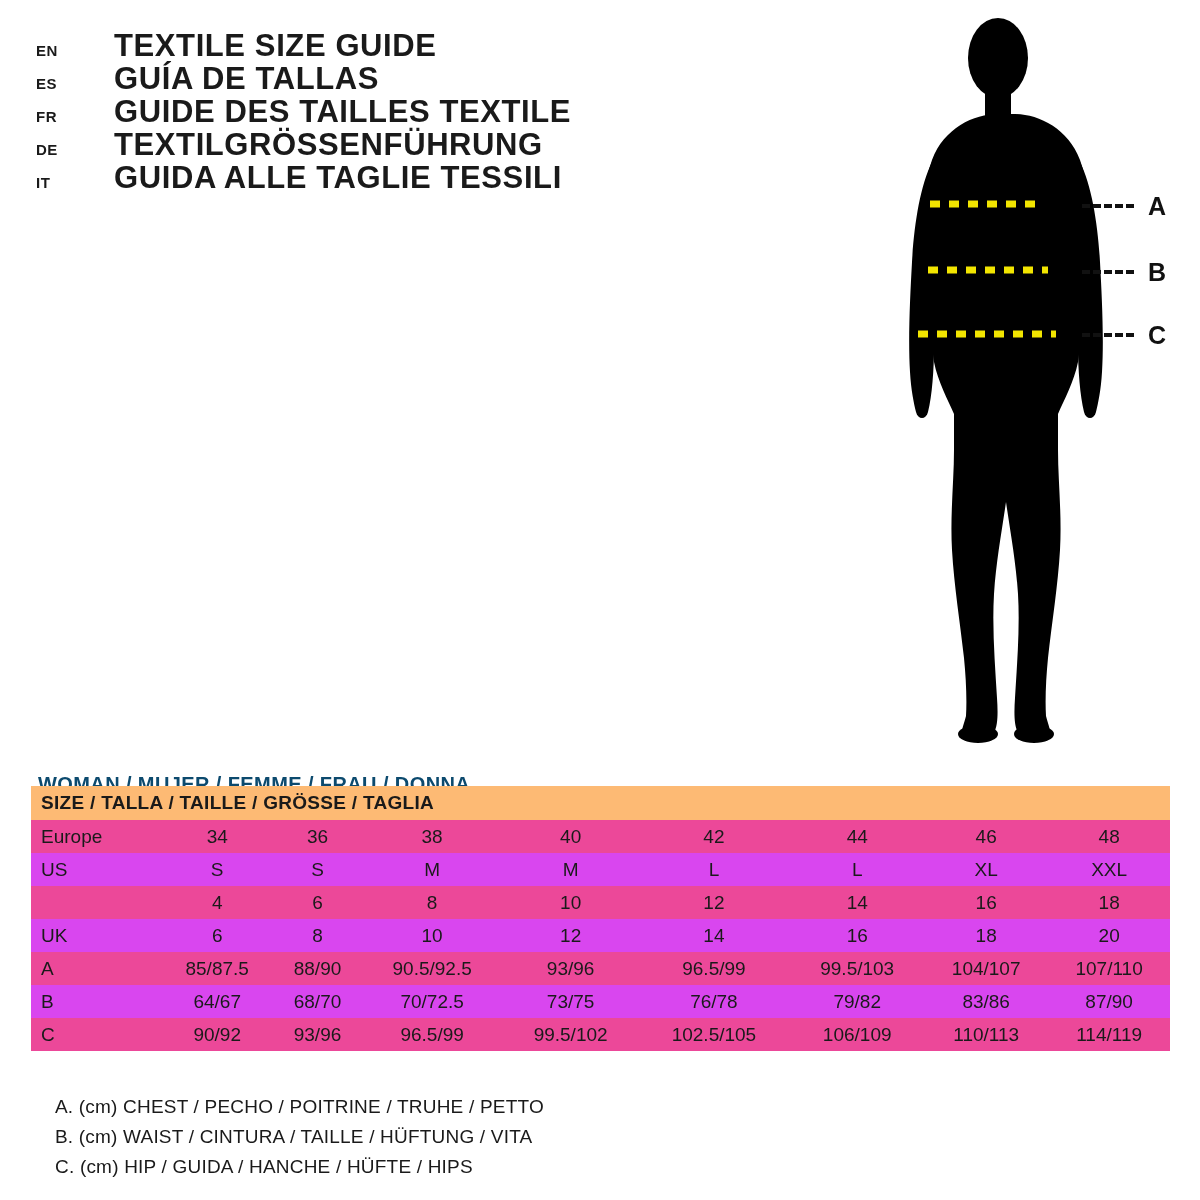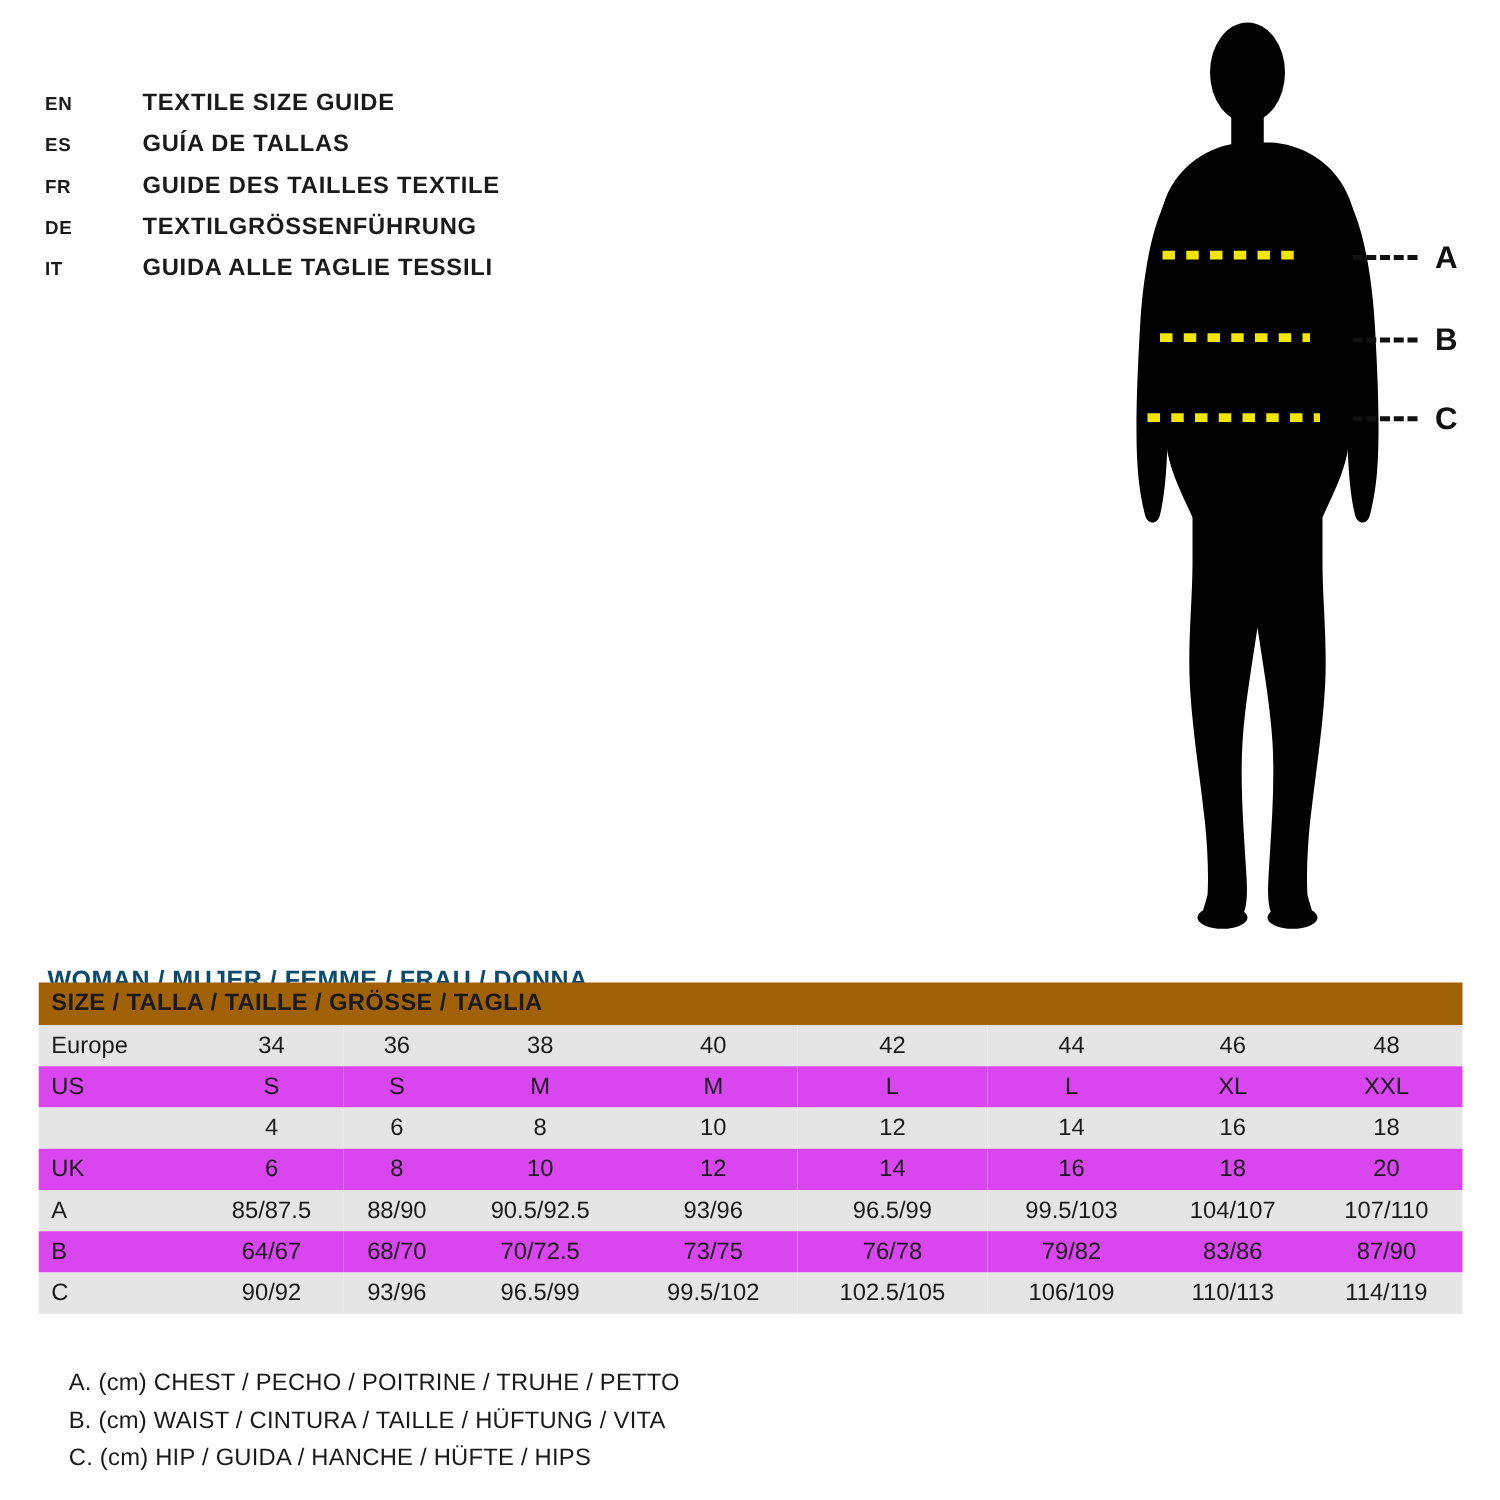--- a/index.html
+++ b/index.html
@@ -29,26 +29,25 @@
     height: 33px;
   }
   .title-lang {
     width: 78px;
     font-size: 15px;
     font-weight: bold;
     letter-spacing: 0.5px;
     color: #1a1a1a;
   }
   .title-text {
-    font-size: 19px;
+    font-size: 31px;
     font-weight: bold;
     letter-spacing: 0.6px;
     color: #1a1a1a;
     white-space: nowrap;
-    margin-top: 44px;
   }
 
   
   .figure-wrap {
     position: absolute;
     left: 870px;
     top: 10px;
     width: 320px;
     height: 740px;
   }
@@ -100,33 +99,33 @@
   table.size-table th,
   table.size-table td {
     padding: 0;
     height: 33px;
     font-weight: normal;
     text-align: center;
     vertical-align: middle;
     border: none;
   }
   table.size-table th.hdr {
-    background: #a16207;
+    background: #fdba74;
     text-align: left;
     padding-left: 10px;
     font-weight: bold;
     letter-spacing: 0.3px;
     font-size: 19px;
     height: 34px;
   }
   table.size-table td.rowlabel {
     text-align: left;
     padding-left: 10px;
   }
-  tr.band-dark td { background: #e5e5e5; }
+  tr.band-dark td { background: #ec4899; }
   tr.band-light td { background: #d946ef; }
 
   
   .footnotes {
     position: absolute;
     left: 38px;
     top: 1092px;
     width: 700px;
     margin-left: 17px;
   }

